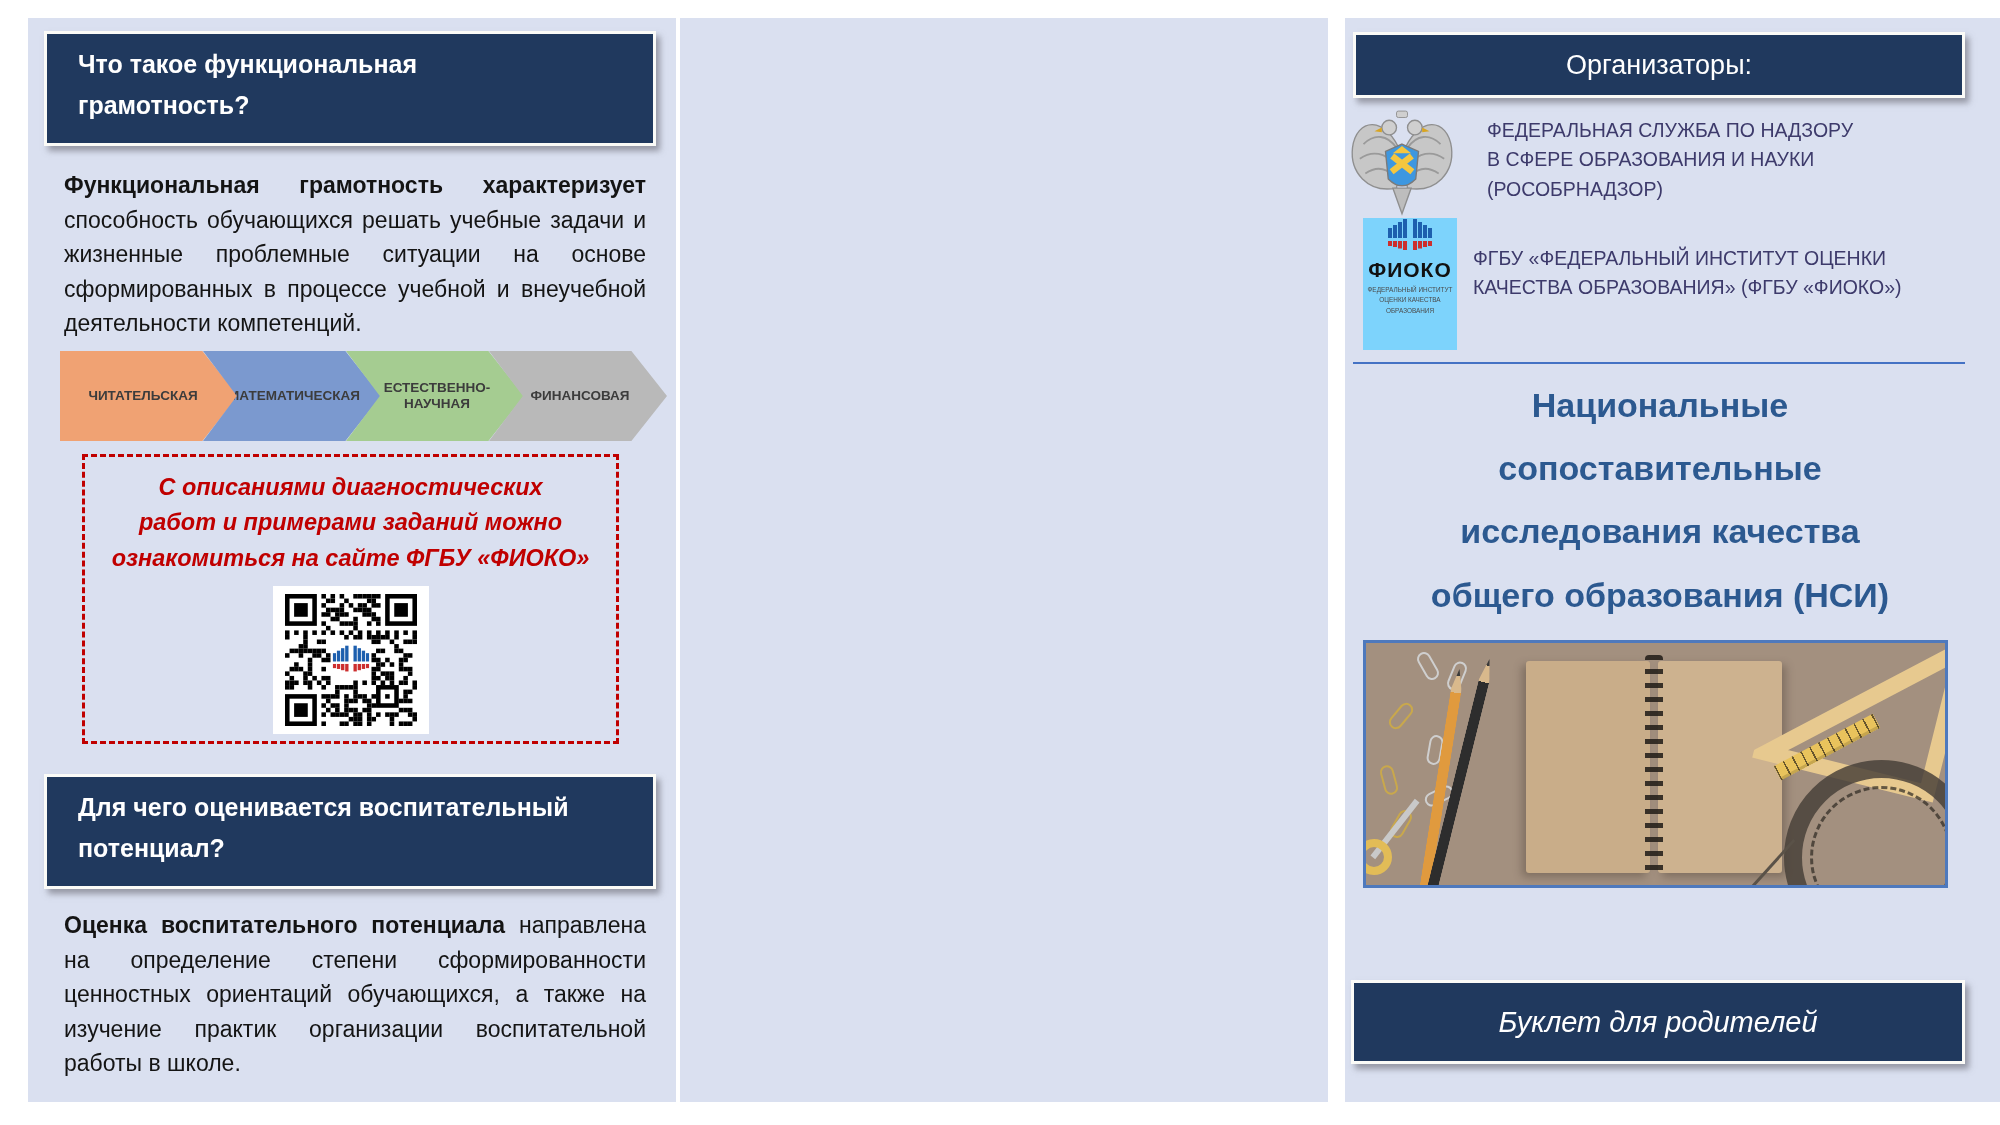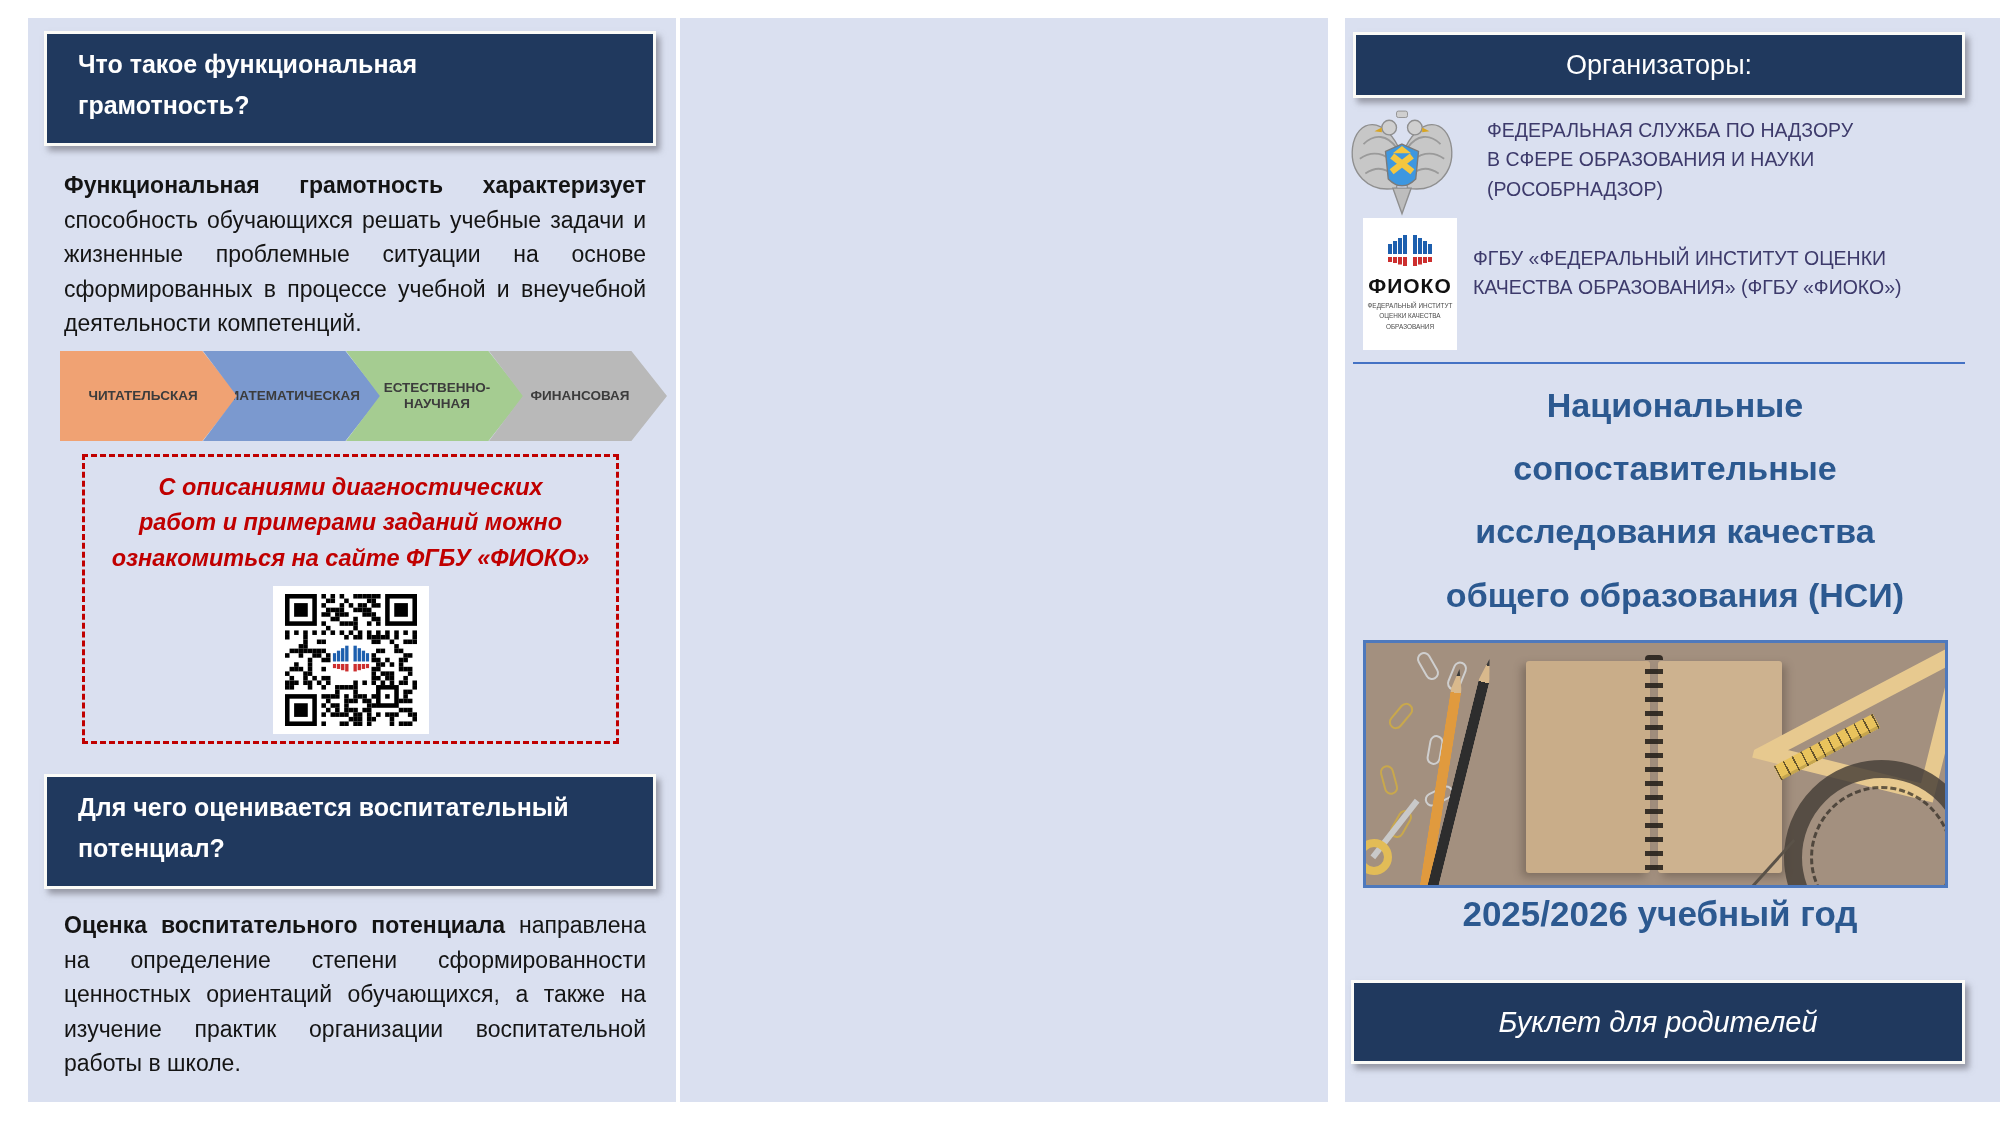--- a/index.html
+++ b/index.html
@@ -42,26 +42,26 @@
   .callout-text{margin-top:13px;text-align:center;font-size:23.5px;font-weight:bold;font-style:italic;
                 color:#C00000;line-height:1.5;white-space:pre-line;}
   .qr-card{width:156px;height:148px;margin:10px auto 0;background:#fff;display:flex;
            align-items:center;justify-content:center;}
 
   
   .eagle{position:absolute;left:2px;top:86px;width:110px;height:126px;}
   .org-text{position:absolute;font-size:19.5px;line-height:1.5;color:#3D3A6B;white-space:pre-line;}
   .org1{left:142px;top:98px;width:472px;}
   .org2{left:128px;top:226px;width:486px;}
-  .fioko-card{position:absolute;left:18px;top:200px;width:94px;height:132px;background:#ffffff;
-              box-sizing:border-box;padding-top:16px;text-align:center;}
+  .fioko-card{position:absolute;left:18px;top:200px;width:94px;height:132px;background:#7dd3fc;
+              box-sizing:border-box;padding-top:0;text-align:center;}
   .fioko-acronym{font-size:21px;font-weight:bold;letter-spacing:1px;color:#111;margin-top:2px;}
   .fioko-sub{font-size:6.4px;line-height:1.6;color:#4a4a4a;margin-top:3px;white-space:pre-line;}
   .rule{position:absolute;left:8px;top:344px;width:612px;height:2px;background:#4472C4;}
-  .main-title{position:absolute;left:25px;top:356px;width:610px;margin:0;text-align:center;
+  .main-title{position:absolute;left:10px;top:356px;width:610px;margin:0;text-align:center;
               font-size:34px;font-weight:bold;color:#2C5990;line-height:1.86;white-space:pre-line;}
   .year{position:absolute;left:0;top:876px;width:630px;text-align:center;
         font-size:35px;font-weight:bold;color:#2C5990;}
 
   
   .photo{position:absolute;left:18px;top:622px;width:585px;height:248px;box-sizing:border-box;
          border:3px solid #4E79BD;background:#A3907F;overflow:hidden;}
   .photo *{position:absolute;}
   .page-l{left:160px;top:18px;width:124px;height:212px;background:#C9AD89;border-radius:3px;
           box-shadow:-4px 4px 8px rgba(60,50,40,.35);}
@@ -476,19 +476,18 @@
       <div class="page-r"></div>
       <div class="spiral"></div>
       <svg class="tri" viewBox="0 0 190 170">
         <polygon points="12,158 178,10 178,158" fill="none" stroke="#E7C98F" stroke-width="16"></polygon>
       </svg>
       <div class="ruler"></div>
       <div class="protractor"></div>
       <div class="needle"></div>
     </div>
 
-    <div class="year">2025/2026 учебный год</div>
 
     <div class="hbox banner">
       <span>Буклет для родителей</span>
     </div>
   </section>
 </div>
 
 </body></html>

